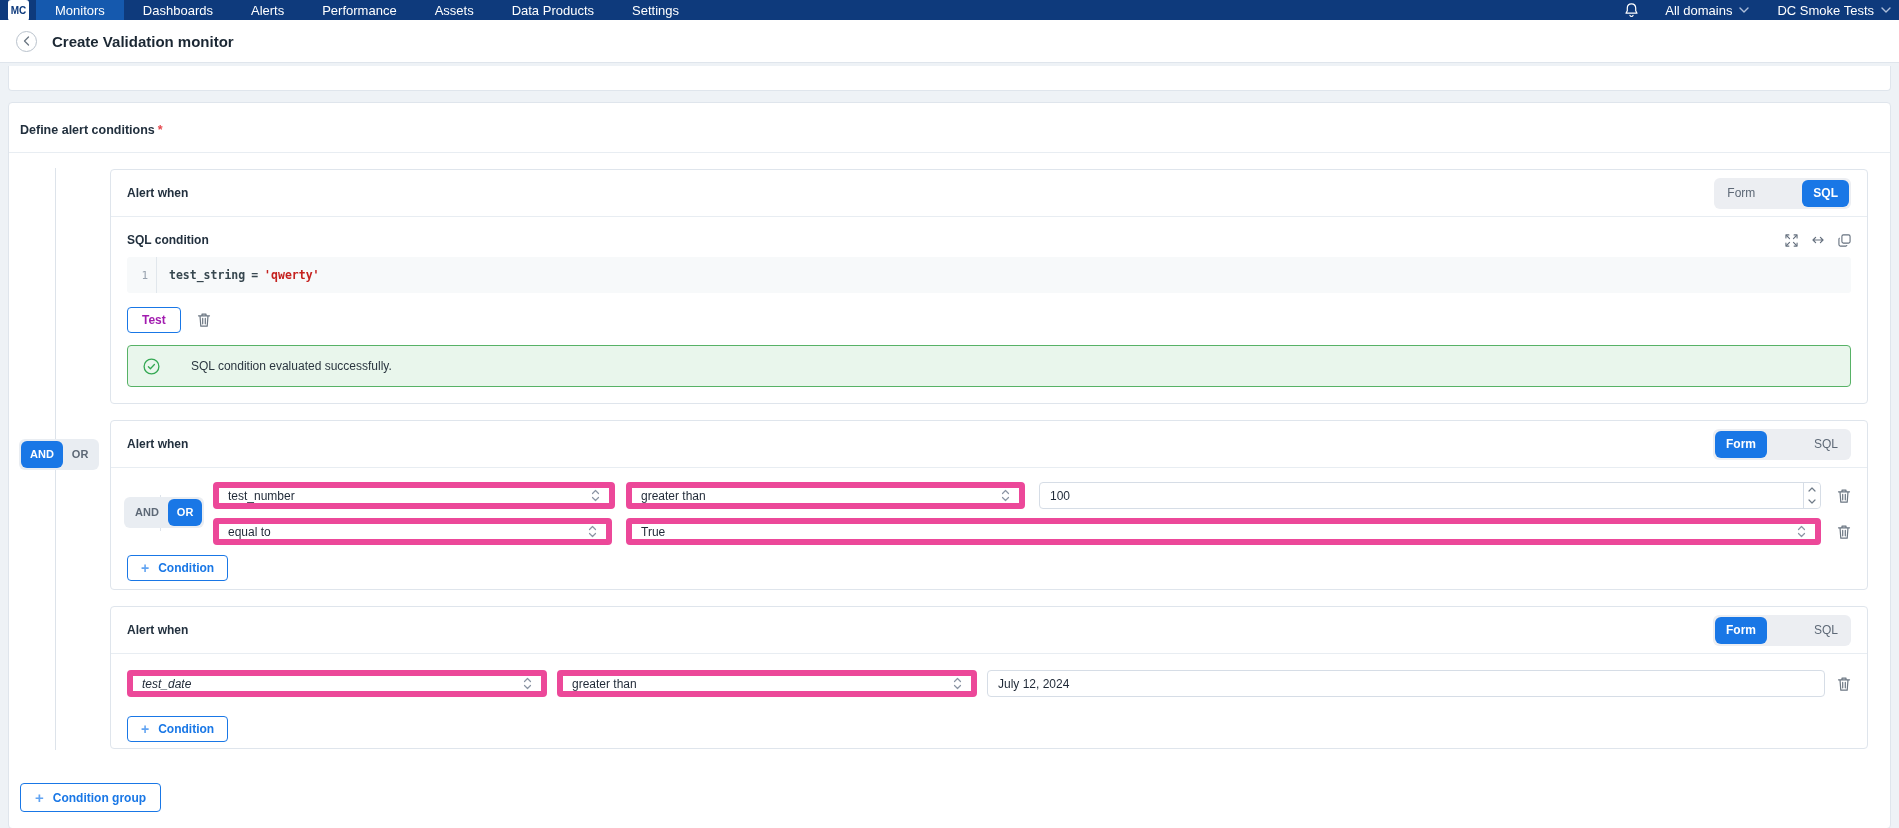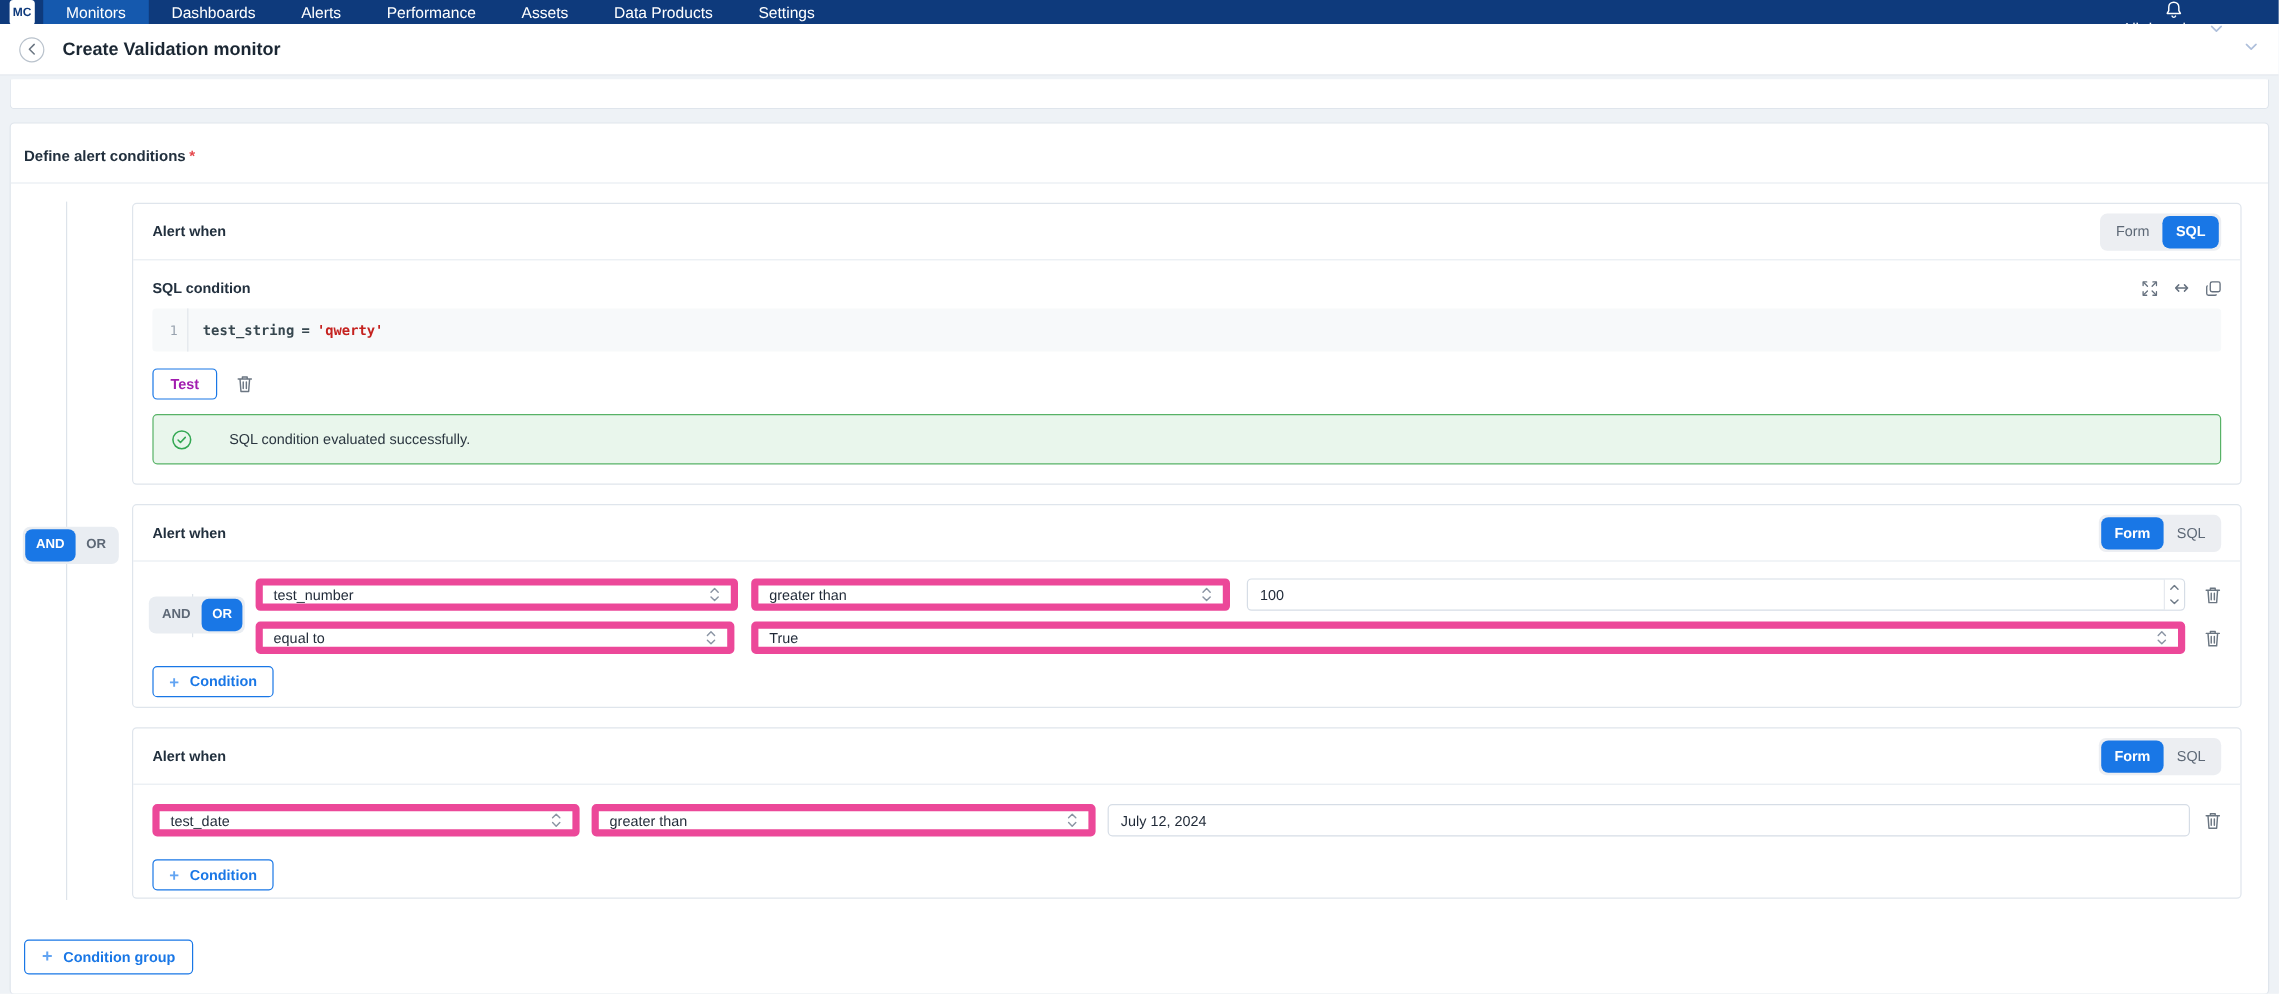--- a/index.html
+++ b/index.html
@@ -6,21 +6,21 @@
   html,body { width:1899px; height:828px; overflow:hidden; background:#eef2f6;
     font-family:"Liberation Sans", sans-serif; color:#22303e; }
 
   
   .topnav { height:20px; background:#0e3a7c; display:flex; align-items:stretch; }
   .logo-wrap { display:flex; align-items:center; padding:0 7px 0 8px; }
   .logo { width:21px; height:21px; background:#ffffff; border-radius:3px; color:#0e3a7c;
     font-size:10px; font-weight:700; display:flex; align-items:center; justify-content:center; }
   .nav-item { display:flex; align-items:center; padding:0 19px; color:#ffffff; font-size:13px; cursor:pointer; }
   .nav-item.active { background:#1559ae; }
-  .nav-right { margin-left:auto; display:flex; align-items:center; padding-right:18px;flex-direction:column; }
+  .nav-right { margin-left:auto; display:flex; align-items:center; padding-right:8px; }
   .icon-btn { background:none; border:none; cursor:pointer; display:flex; align-items:center; }
   .bell { margin-right:26px; }
   .nav-select { display:flex; align-items:center; color:#fff; font-size:13px; margin-left:0; margin-right:28px; cursor:pointer; }
   .nav-select:last-child { margin-right:0; }
   .nav-select svg { margin-left:7px; }
 
   
   .page-header { height:43px; background:#fff; border-bottom:1px solid #dfe5ec;
     display:flex; align-items:center; padding:0 16px; }
   .back-btn { width:21px; height:21px; border:1px solid #b9c2cc; border-radius:50%;
@@ -45,21 +45,21 @@
   .combinator .pill { font-size:11px; font-weight:700; padding:5px 9px; border-radius:6px;
     color:#5d6876; background:transparent; border:none; cursor:pointer; line-height:1; }
   .combinator .pill.sel { background:#1977e6; color:#fff; }
   .outer-comb { left:10px; top:286px; }
 
   
   .group { border:1px solid #dfe5ec; border-radius:4px; margin-bottom:16px; background:#fff; }
   .group-head { height:47px; display:flex; align-items:center; justify-content:space-between;
     padding:0 16px; border-bottom:1px solid #e8edf2; }
   .group-title { font-size:12px; font-weight:700; color:#22303e; }
-  .mode-toggle { display:flex; background:#eceef2; border-radius:6px; padding:2px; }
+  .mode-toggle { display:flex; background:#eceef2; border-radius:6px; padding:2px;gap:36px; }
   .mode-toggle .mpill { font-size:12px; padding:5px 11px; border-radius:6px; color:#5d6876;
     background:transparent; border:none; cursor:pointer; line-height:1; }
   .mode-toggle .mpill.sel { background:#1977e6; color:#fff; font-weight:700; }
   .group-body { padding:16px; position:relative; }
 
   
   .sql-label-row { display:flex; align-items:center; justify-content:space-between; }
   .sql-label { font-size:12px; font-weight:700; color:#22303e; }
   .editor-icons { display:flex; align-items:center; gap:13px; }
   .editor-icons .icon-btn svg { display:block; }
@@ -82,21 +82,21 @@
 
   
   .rows-indent { margin-left:86px; }
   .crow { display:flex; align-items:center; height:27px; margin-bottom:9px; }
   .crow:last-child { margin-bottom:0; }
   .sel { height:27px; background:#fff; border:6px solid #ec4899; border-radius:4px;
     display:flex; align-items:center; padding:0 9px; font-size:12px; color:#1f2937; cursor:pointer; position:relative; }
   .sel .updown { margin-left:auto; display:flex; }
   .w-field2 { width:402px; margin-right:11px; }
   .w-op2 { width:399px; margin-right:14px; }
-  .w-field3 { width:356px; margin-right:10px; }
+  .w-field3 { width:420px; margin-right:10px;font-style:italic; }
   .w-op3 { width:420px; margin-right:10px; }
   .val-wrap { flex:1; position:relative; height:27px; }
   .txt-input { width:100%; height:27px; border:1px solid #d6dde6; border-radius:4px;
     font-size:12px; color:#1f2937; padding:0 10px; font-family:"Liberation Sans", sans-serif; background:#fff; }
   .num-input { padding-right:26px; }
   .stepper { position:absolute; right:1px; top:1px; bottom:1px; width:17px; border-left:1px solid #d6dde6;
     display:flex; flex-direction:column; border-radius:0 4px 4px 0; overflow:hidden; }
   .stepper button { flex:1; border:none; background:#fff; cursor:pointer; display:flex;
     align-items:center; justify-content:center; padding:0; }
   .row-trash { margin-left:16px; }

